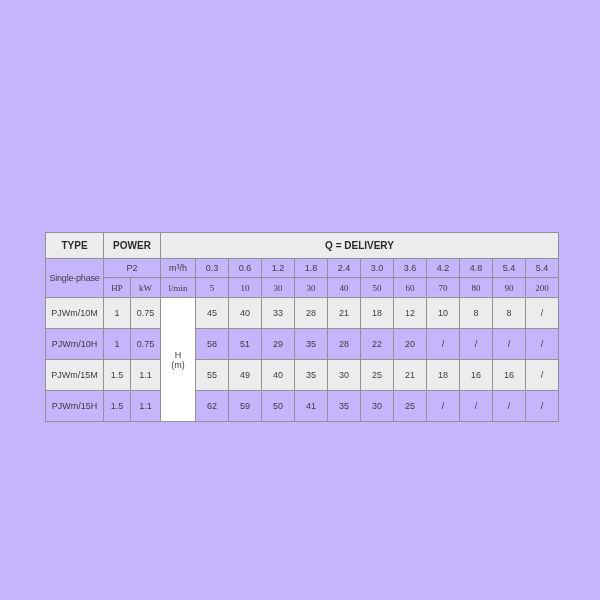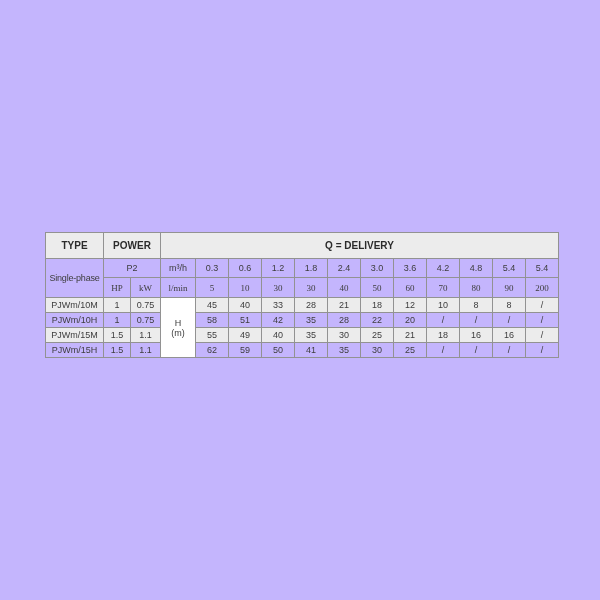--- a/index.html
+++ b/index.html
@@ -34,21 +34,21 @@
     white-space: nowrap;
   }
   tr.r1 th {
     font-size: 10px;
     font-weight: bold;
     color: #2b2b2b;
   }
   tr.r1 { height: 26px; }
   tr.r2 { height: 19px; }
   tr.r3 { height: 20px; font-family: Liberation Serif, serif; }
-  tr.rd { height: 15px; }
+  tr.rd { height: 31px; }
   .shade { background: #ececec; }
   .white-bg { background: #ffffff; }
   .phase { font-size: 8.5px; letter-spacing: -0.2px; }
   .hm-cell div { line-height: 10px; font-size: 9px; }
 </style>
 </head>
 <body>
 
 <div class="canvas">
   <table class="spec">
@@ -131,21 +131,21 @@
       <td class="shade">8</td>
       <td class="shade">/</td>
     </tr>
 
     <tr class="rd">
       <td>PJWm/10H</td>
       <td>1</td>
       <td>0.75</td>
       <td>58</td>
       <td>51</td>
-      <td>42</td>
+      <td>29</td>
       <td>35</td>
       <td>28</td>
       <td>22</td>
       <td>20</td>
       <td>/</td>
       <td>/</td>
       <td>/</td>
       <td>/</td>
     </tr>
 

